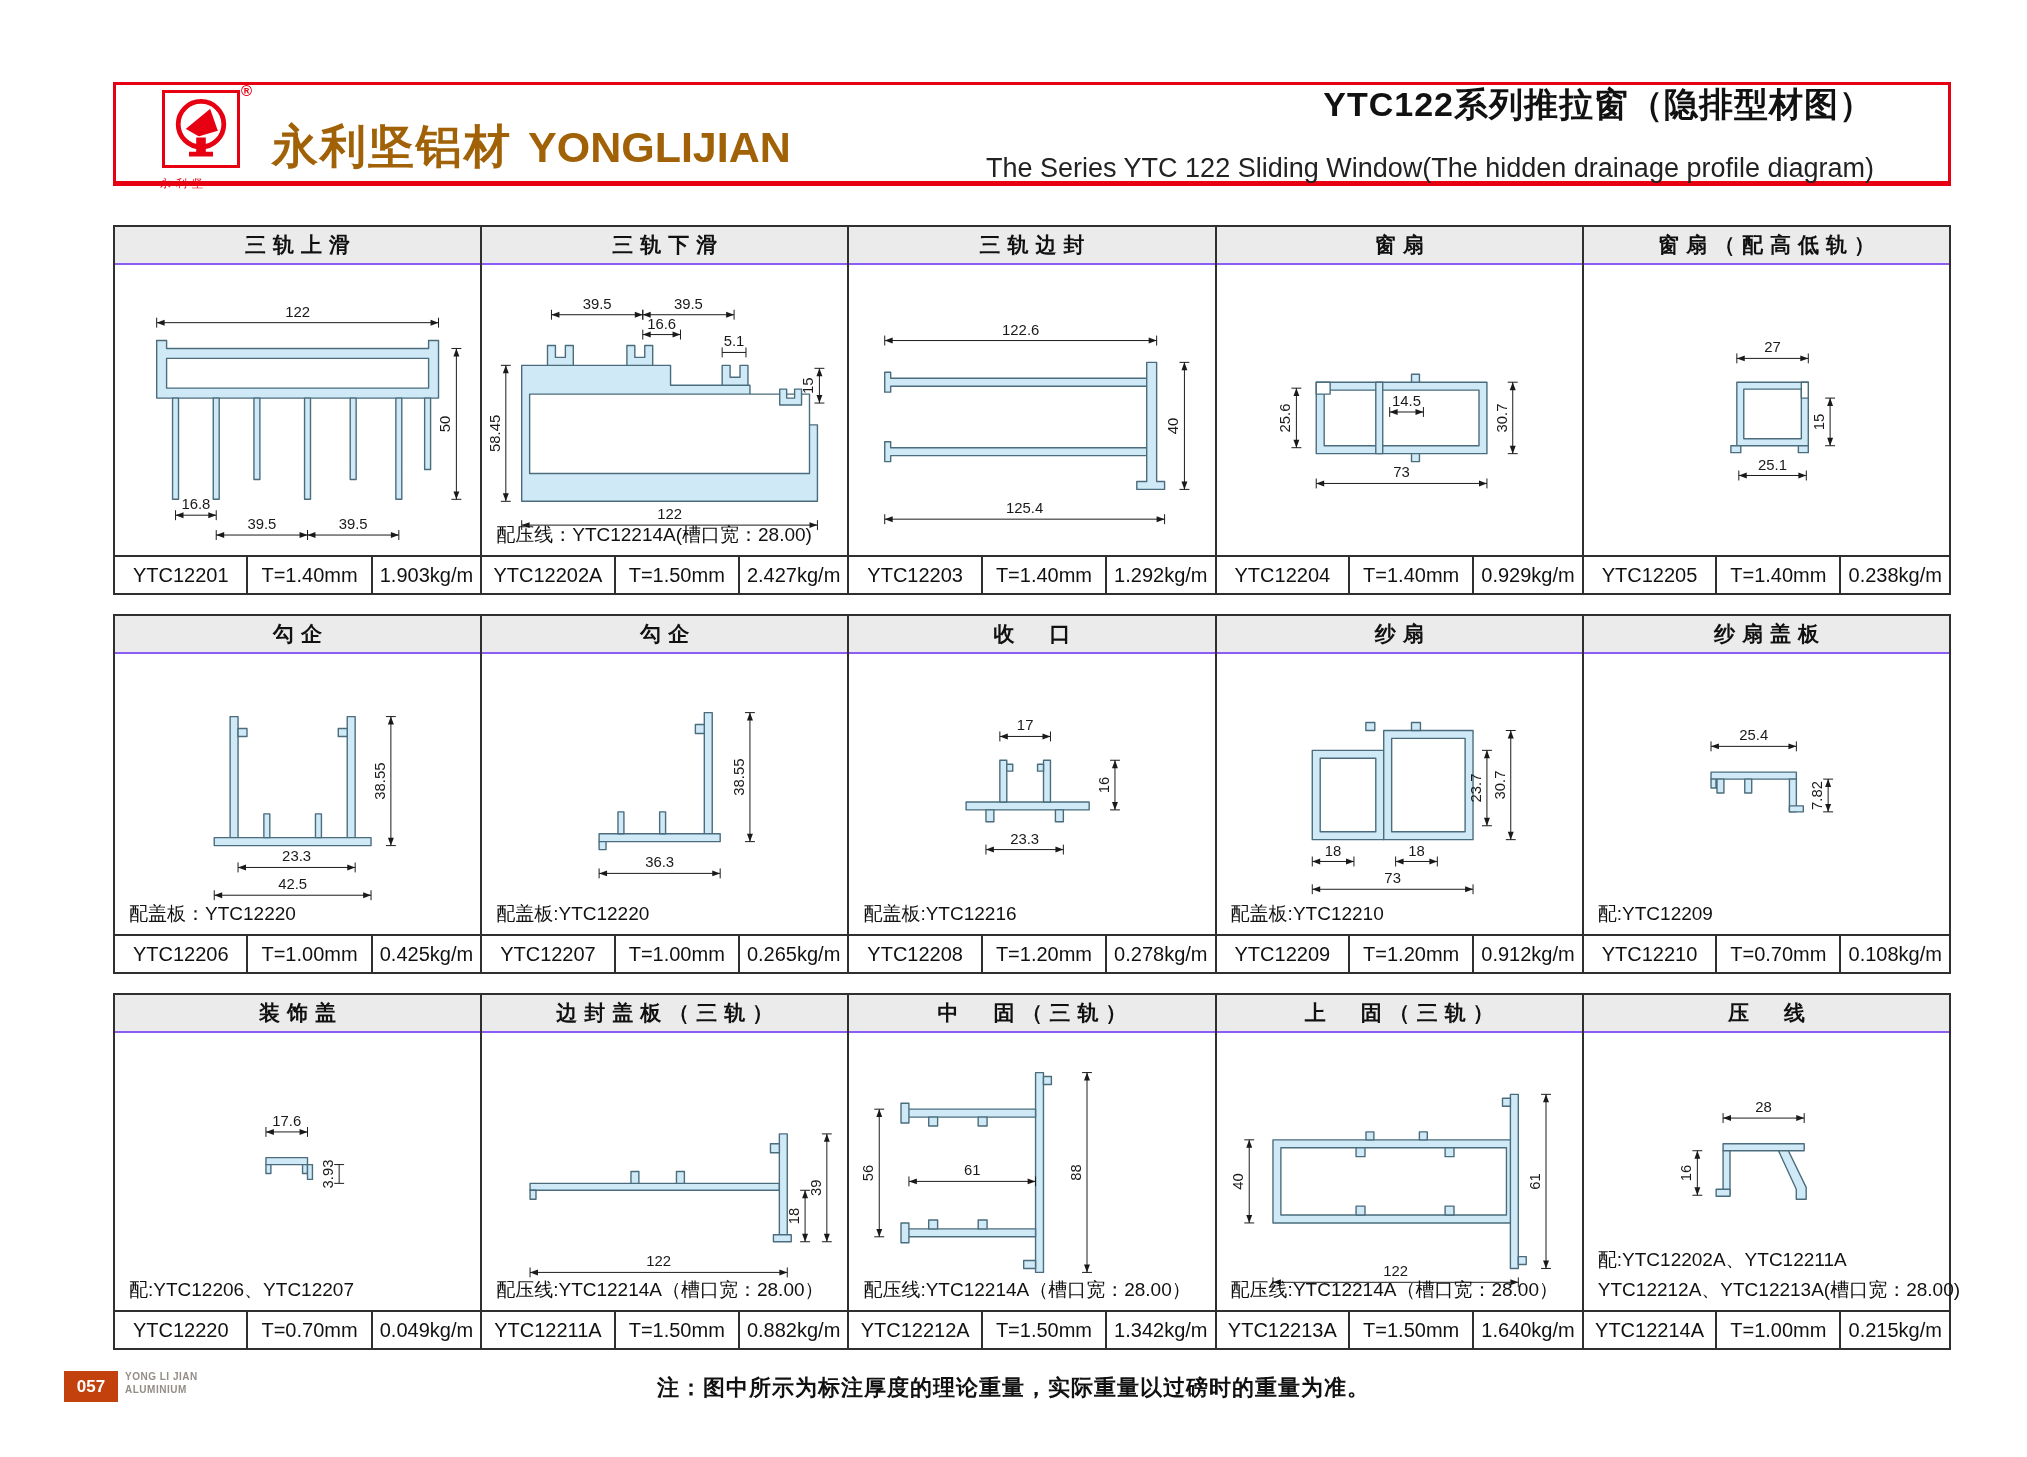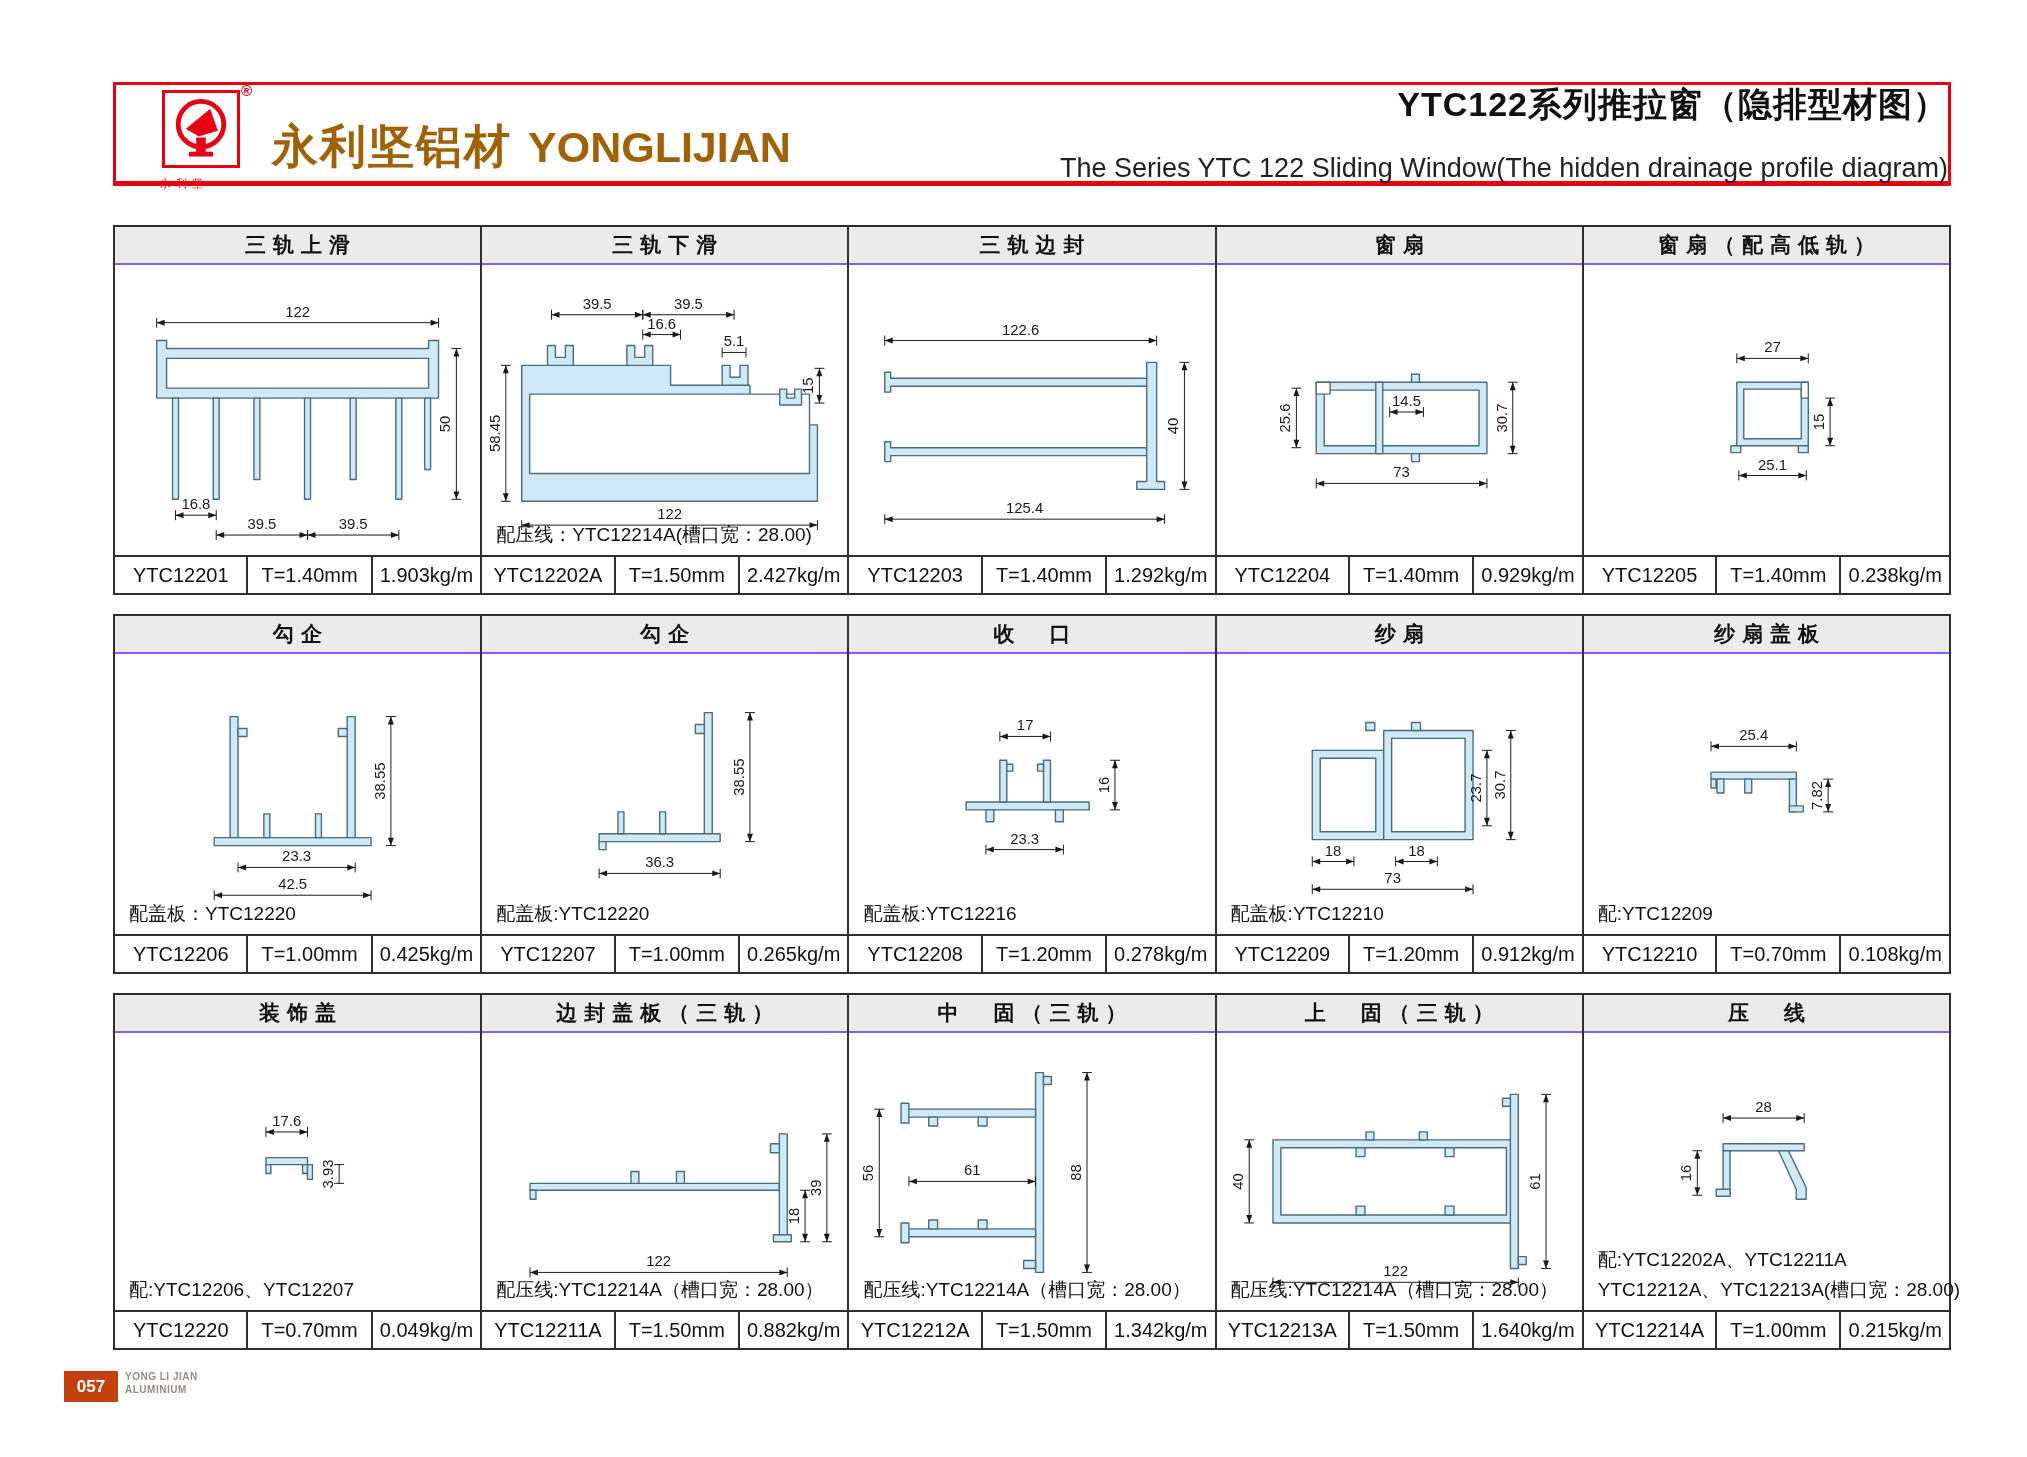--- a/index.html
+++ b/index.html
@@ -16,21 +16,21 @@
   }
   .logo-wrap { position:relative; margin-left:46px; width:86px; height:86px; }
   .logo-mark { width:78px; height:78px; border:3px solid #e60012; position:relative; background:#fff; }
   .logo-mark svg { width:100%; height:100%; display:block; }
   .logo-reg { position:absolute; right:-4px; top:-8px; color:#e60012; font-size:15px; font-weight:700; }
   .logo-caption { position:absolute; left:-2px; bottom:-15px; width:82px; text-align:left;
     color:#e60012; font-size:11px; letter-spacing:5px; white-space:nowrap; }
   .brand { display:flex; align-items:flex-end; margin-left:24px; margin-top:26px; color:#a16207; }
   .brand-cn { font-size:46px; font-weight:700; letter-spacing:2px; line-height:1; }
   .brand-en { font-size:43px; font-weight:800; margin-left:16px; line-height:1; letter-spacing:0px; }
-  .title-block { margin-left:auto; text-align:right; }
+  .title-block { margin-left:auto; padding-right:74px; text-align:right; }
   .title-cn { font-size:34px; font-weight:700; color:#111; letter-spacing:1px; }
   .title-en { font-size:27px; color:#222; margin-top:25px; }
   
   .tables-container { position:absolute; left:113px; top:225px; width:1838px; }
   .ptable { display:flex; border:2px solid #2f2f2f; margin-bottom:19px; background:#fff; }
   .pcol { flex:1 1 0; min-width:0; display:flex; flex-direction:column; }
   .pcol + .pcol { border-left:2px solid #2f2f2f; }
   .pcol-header { height:38px; background:#ebebeb; border-bottom:2px solid #8b5cf6;
     display:flex; align-items:center; justify-content:center;
     font-size:21px; font-weight:700; letter-spacing:7px; padding-left:7px; white-space:nowrap; }
@@ -792,14 +792,15 @@
           </div>
         </div>
       </div>
     </div>
 
   <div class="page-num">057</div>
   <div class="brand-small">
     <div>YONG LI JIAN</div>
     <div>ALUMINIUM</div>
   </div>
+  <div class="bottom-note">注：图中所示为标注厚度的理论重量，实际重量以过磅时的重量为准。</div>
 
 </div>
 
 </body></html>

